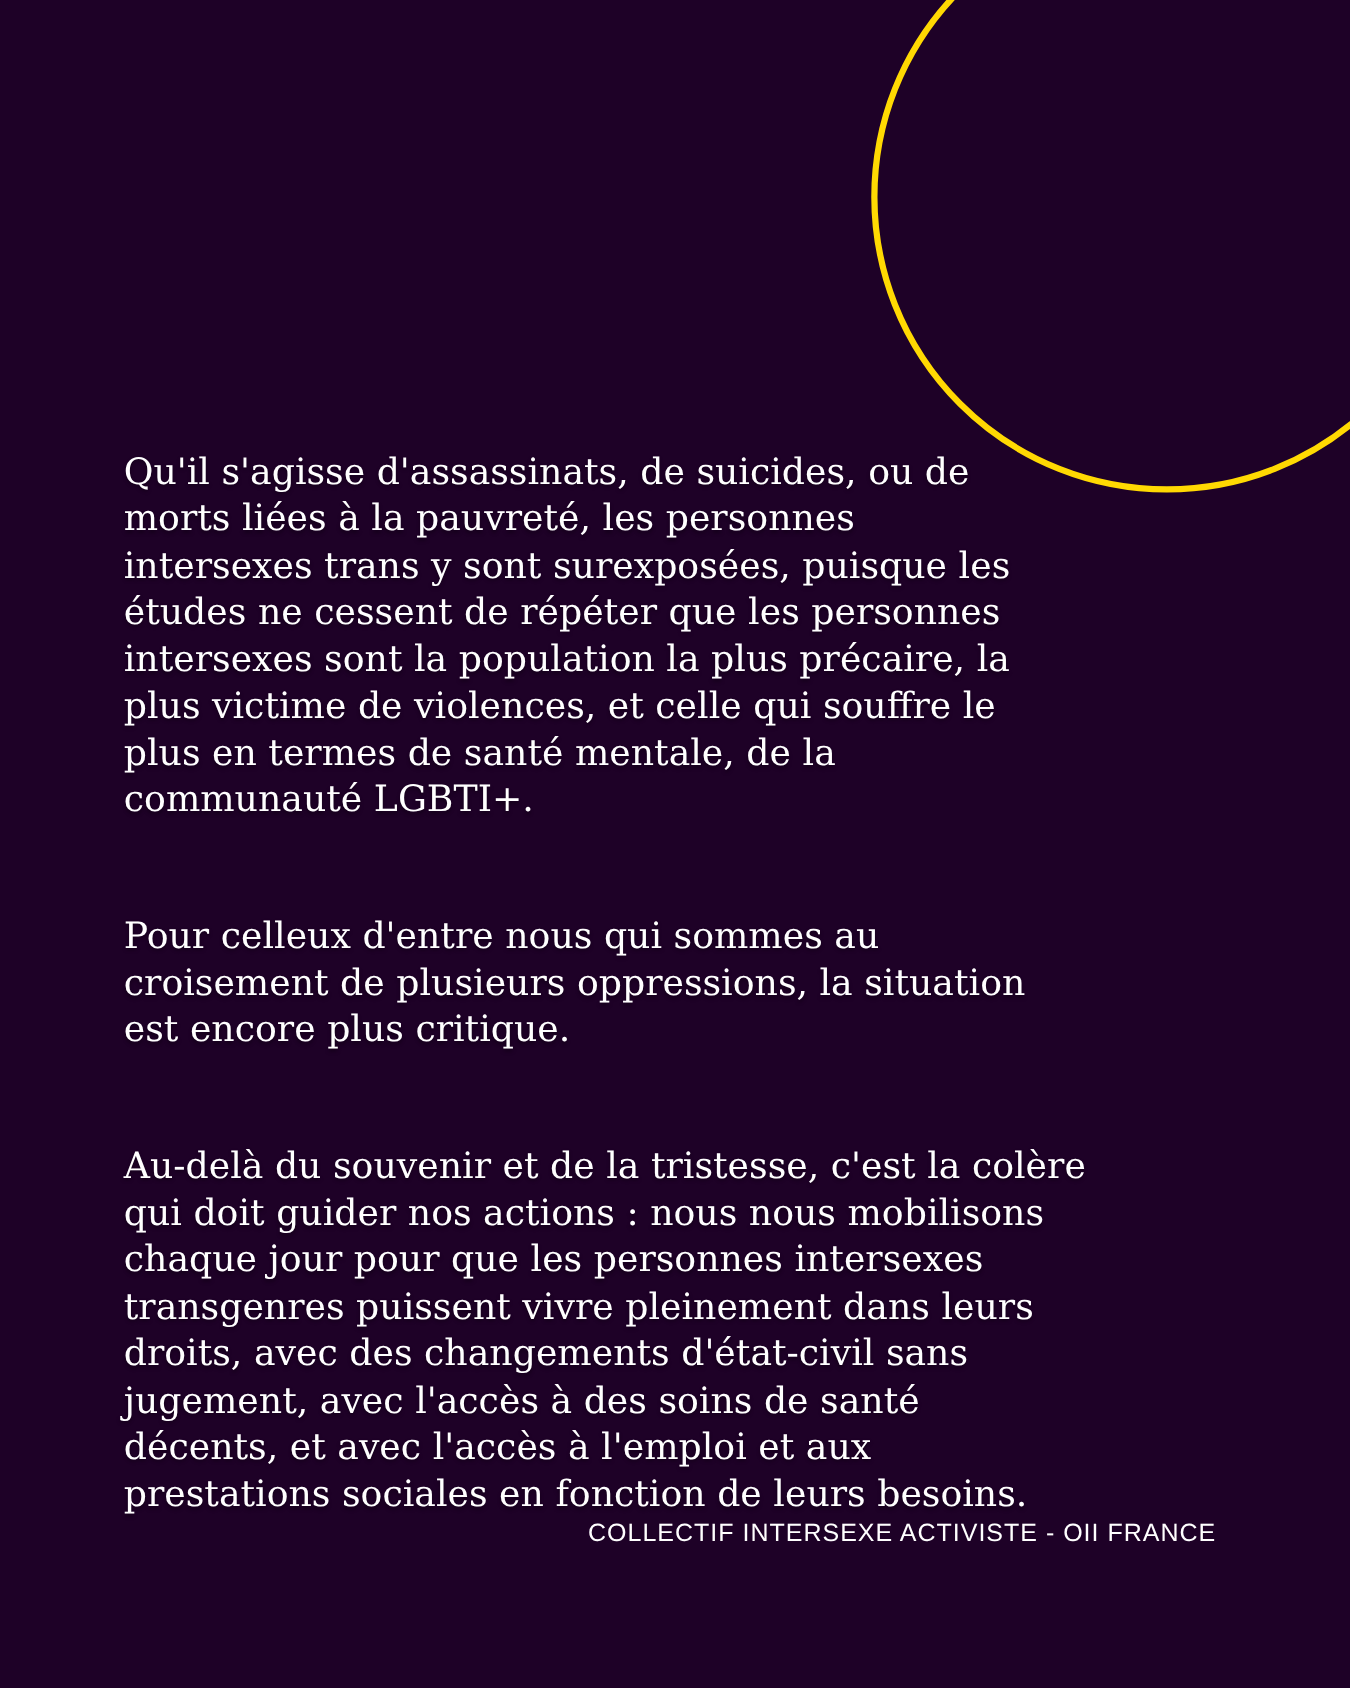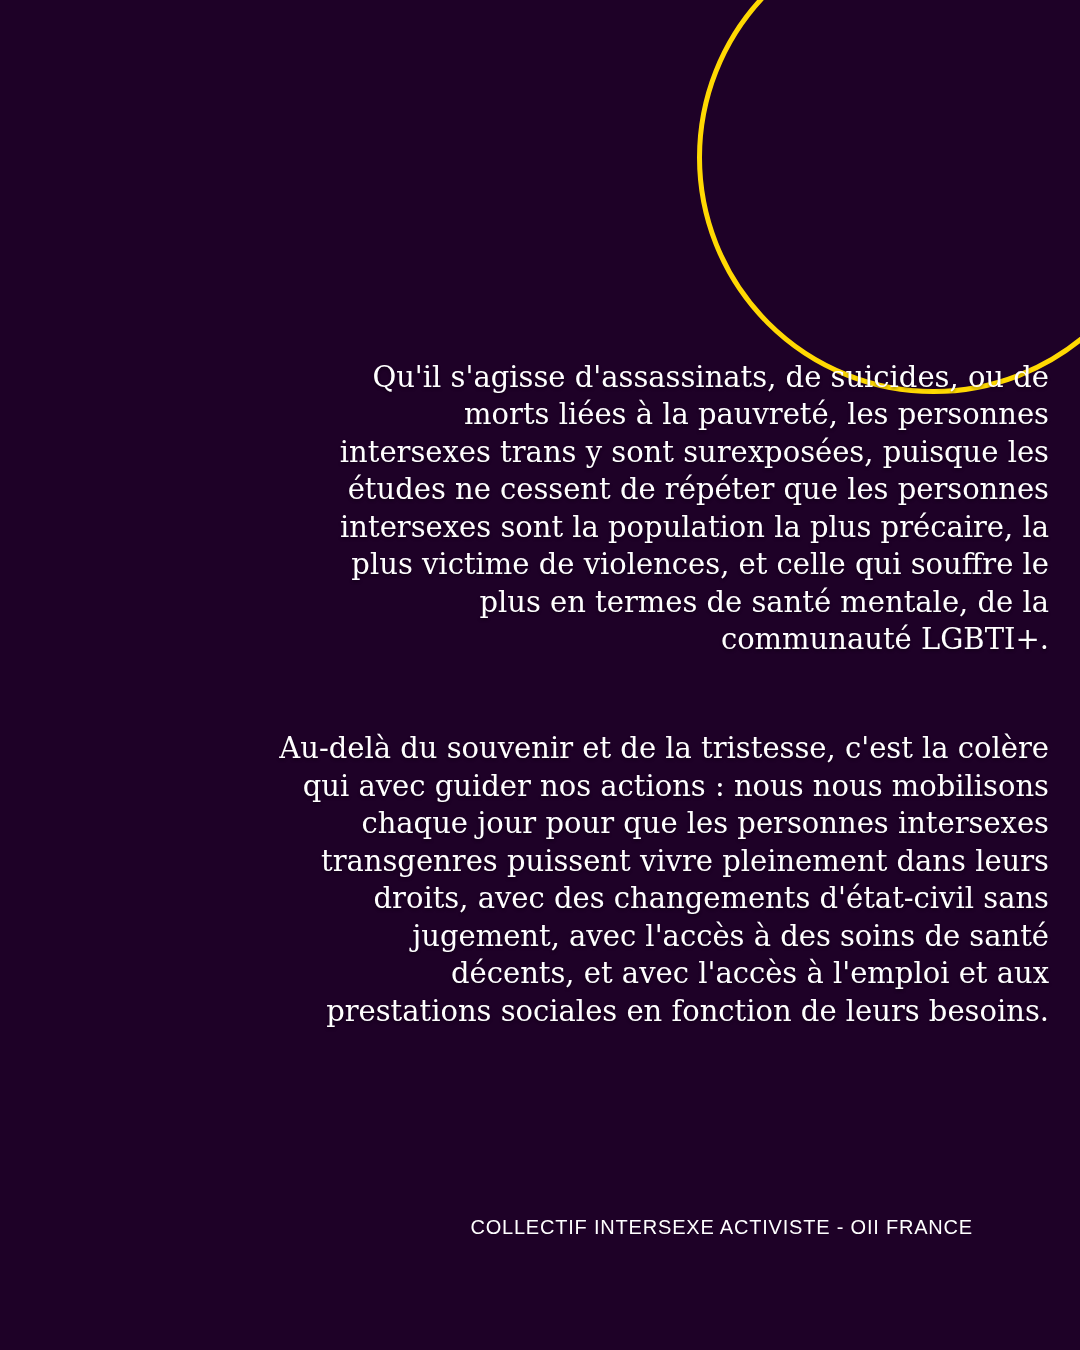--- a/index.html
+++ b/index.html
@@ -26,21 +26,20 @@
   .text-block{
     position:absolute;
     left:99px;top:321px;
     width:950px;
     color:var(--text);
     font-family:"DejaVu Serif","Liberation Serif",serif;
     font-size:29px;
     line-height:37.5px;
     white-space:pre-line;
     text-shadow:0 2px 3px rgba(0,0,0,0.35);
-    text-align:right;
   }
   .text-block p{margin:0 0 34px 0;}
   .bold{font-weight:normal;}
   .credit{
     position:absolute;
     top:1216px;right:107px;
     color:var(--text);
     font-family:"Liberation Sans","DejaVu Sans",sans-serif;
     font-size:20px;
     font-weight:500;
@@ -58,22 +57,25 @@
 
   <div class="text-block">
     <p>Qu'il s'agisse d'assassinats, de suicides, ou de
 morts liées à la pauvreté, les personnes
 intersexes trans y sont surexposées, puisque les
 études ne cessent de répéter que les personnes
 intersexes sont la population la plus précaire, la
 plus victime de violences, et celle qui souffre le
 plus en termes de santé mentale, de la
 communauté LGBTI+.</p>
+    <p>Pour celleux d'entre nous qui sommes au
+croisement de plusieurs oppressions, la situation
+est encore plus critique.</p>
     <p><span>Au-delà du souvenir et de la tristesse, c'est la colère
-qui avec guider nos actions : </span><span class="bold">nous nous mobilisons
+qui doit guider nos actions : </span><span class="bold">nous nous mobilisons
 chaque jour pour que les personnes intersexes
 transgenres puissent vivre pleinement dans leurs
 droits, avec des changements d'état-civil sans
 jugement, avec l'accès à des soins de santé
 décents, et avec l'accès à l'emploi et aux
 prestations sociales en fonction de leurs besoins.</span></p>
   </div>
 
   <div class="credit">COLLECTIF INTERSEXE ACTIVISTE - OII FRANCE</div>
 

